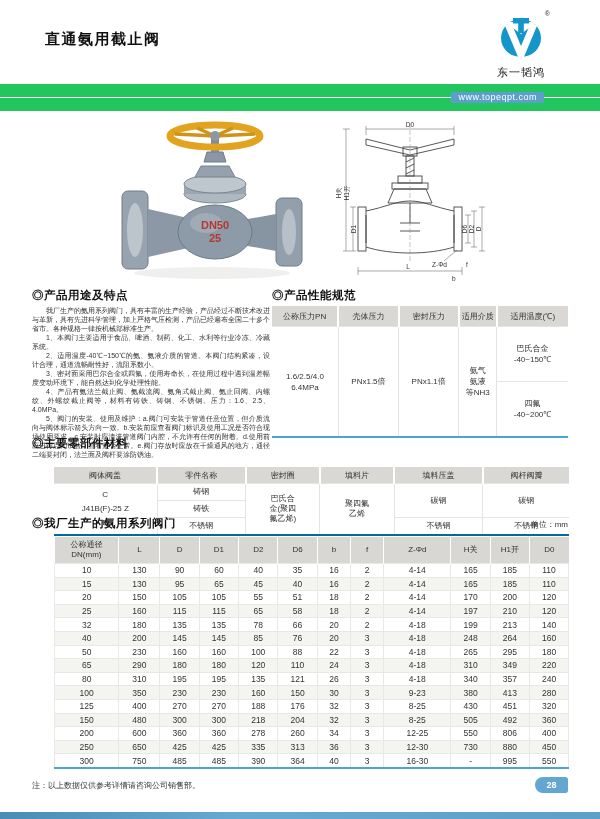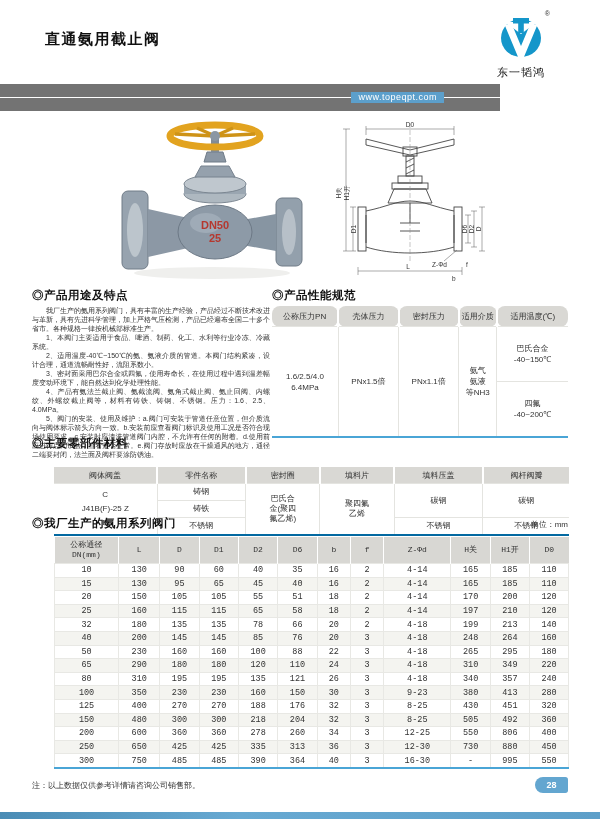--- a/index.html
+++ b/index.html
@@ -6,54 +6,54 @@
   .page{
     position:relative;width:600px;height:819px;background:#fff;overflow:hidden;
     font-family:"Liberation Sans",sans-serif;color:#222;
   }
   
   .doc-title{position:absolute;left:45px;top:30px;font-size:15px;font-weight:bold;color:#111;letter-spacing:1.5px;}
   .logo{position:absolute;right:48px;top:12px;width:62px;text-align:center;}
   .logo .reg{position:absolute;right:2px;top:-2px;font-size:7px;color:#333;}
   .brand-name{font-size:11px;font-weight:normal;color:#111;letter-spacing:1px;margin-top:1px;}
   
-  .banner{position:absolute;left:0;top:84px;width:500px;height:27px;background:#737373;text-align:right;}
+  .banner{position:absolute;left:0;top:84px;width:600px;height:27px;background:#22c55e;text-align:right;}
   .banner .line{position:absolute;left:0;top:13px;width:100%;height:1px;background:#fff;}
   .banner .site{position:absolute;right:56px;top:8px;background:#5C9FCB;padding:0 7px;color:#fff;font-size:9px;letter-spacing:.5px;line-height:11px;}
   
   .photo{position:absolute;left:116px;top:121px;}
   .drawing{position:absolute;left:336px;top:119px;}
   
   .sec-title{font-size:11.5px;font-weight:bold;color:#111;margin:0 0 3px 0;letter-spacing:.5px;}
   .features{position:absolute;left:32px;top:288px;width:238px;}
   .features p{margin:0;font-size:7px;line-height:9px;color:#333;text-indent:2em;text-align:justify;}
   .performance{position:absolute;left:272px;top:288px;width:296px;}
   table{border-collapse:collapse;}
   .perf-table{width:100%;margin-top:3px;border-bottom:2px solid #4AA5D6;}
-  .perf-table th{background:#D9D8D4;height:18px;font-size:8px;font-weight:normal;color:#333;border-radius:8px;}
+  .perf-table th{background:#D9D8D4;height:18px;font-size:8px;font-weight:normal;color:#333;}
   .perf-table th+th{border-left:2px solid #fff;}
   .perf-table td{height:52px;text-align:center;font-size:8px;color:#333;border:1px solid #E4E4E0;white-space:pre-line;line-height:11px;}
   .perf-table tr td:first-child{border-left:none;}
   .perf-table tr td:last-child{border-right:none;}
   .perf-table th:nth-child(1){width:62px}.perf-table th:nth-child(2){width:55px}
   .perf-table th:nth-child(3){width:55px}.perf-table th:nth-child(4){width:33px}
   .perf-table th:nth-child(5){width:67px}
   .materials{position:absolute;left:32px;top:436px;width:538px;}
   .mat-table{width:515px;margin:16px 0 0 22px;border-bottom:2px solid #0369a1;}
   .mat-table th{background:#D9D8D4;height:14px;font-size:8px;font-weight:normal;color:#333;}
   .mat-table th+th{border-left:2px solid #fff;}
   .mat-table th:first-child{width:100px;}
   .mat-table td{height:14px;text-align:center;font-size:8px;color:#333;border:1px solid #E4E4E0;white-space:pre-line;line-height:14px;}
   .mat-table tr td:first-child{border-left:none;}
   .mat-table tr td:last-child{border-right:none;}
   .wrap3{display:inline-block;max-width:3.4em;line-height:10px;vertical-align:middle;}
   .dimensions{position:absolute;left:32px;top:516px;width:538px;}
   .dim-head-row{display:flex;justify-content:space-between;align-items:baseline;}
   .unit-label{font-size:8px;color:#333;margin-right:2px;}
-  .dim-table{width:515px;margin:3px 0 0 22px;border-bottom:2px solid #4AA5D6;font-family:Liberation Mono, monospace;}
+  .dim-table{width:515px;margin:3px 0 0 22px;border-bottom:2px solid #4AA5D6;}
   .dim-table th{background:#D8D7D3;height:24px;font-size:8px;font-weight:normal;color:#333;white-space:pre-line;line-height:10px;}
   .dim-table th+th{border-left:1px solid #fff;}
   .dim-table td{height:12.6px;text-align:center;font-size:8.5px;color:#333;border:1px solid #E8E8E4;padding:0;}
   .dim-table tbody tr:nth-child(even){background:#F4F4F0;}
   .dim-table th:nth-child(1){width:64px}.dim-table th:nth-child(2){width:40px}
   .dim-table th:nth-child(3){width:38px}.dim-table th:nth-child(4){width:38px}
   .dim-table th:nth-child(5){width:38px}.dim-table th:nth-child(6){width:38px}
   .dim-table th:nth-child(7){width:32px}.dim-table th:nth-child(8){width:32px}
   .dim-table th:nth-child(9){width:68px}.dim-table th:nth-child(10){width:38px}
   .dim-table th:nth-child(11){width:38px}.dim-table th:nth-child(12){width:38px}

